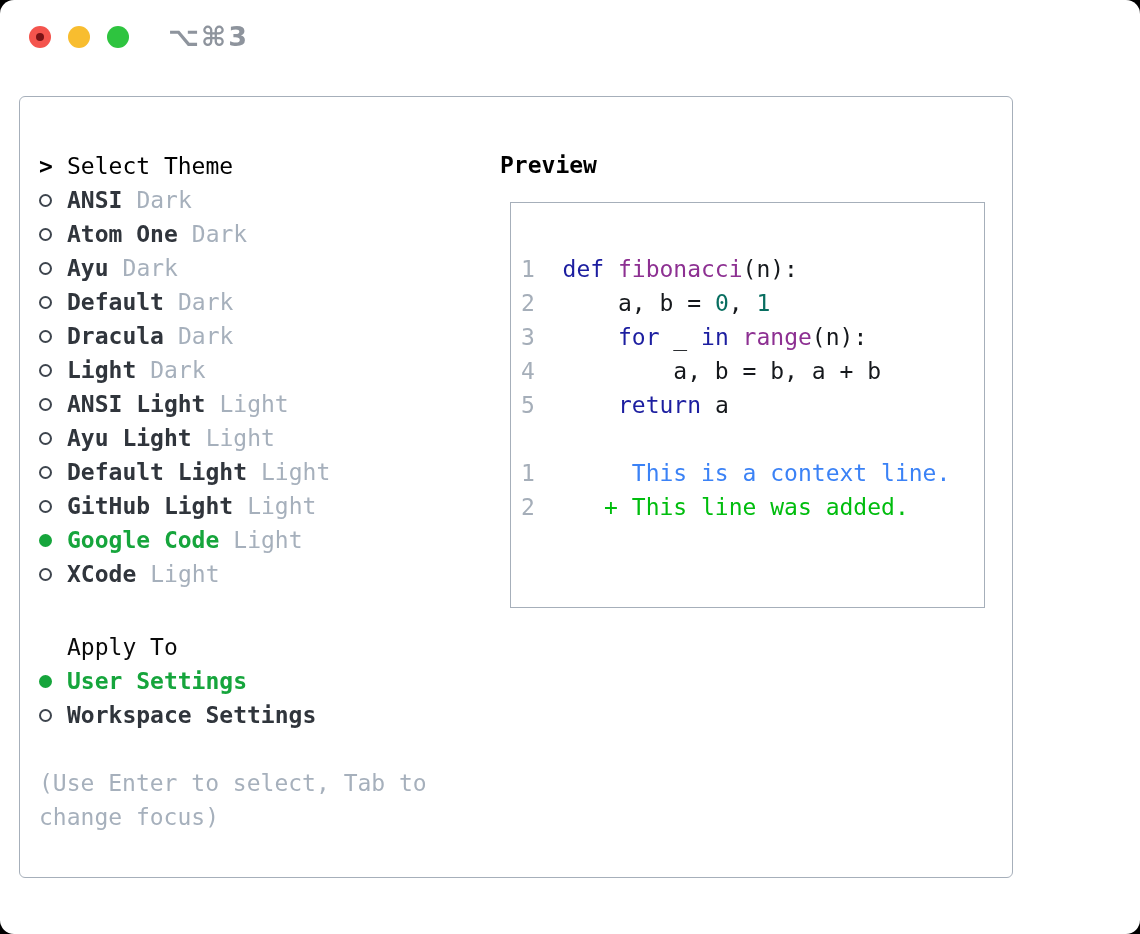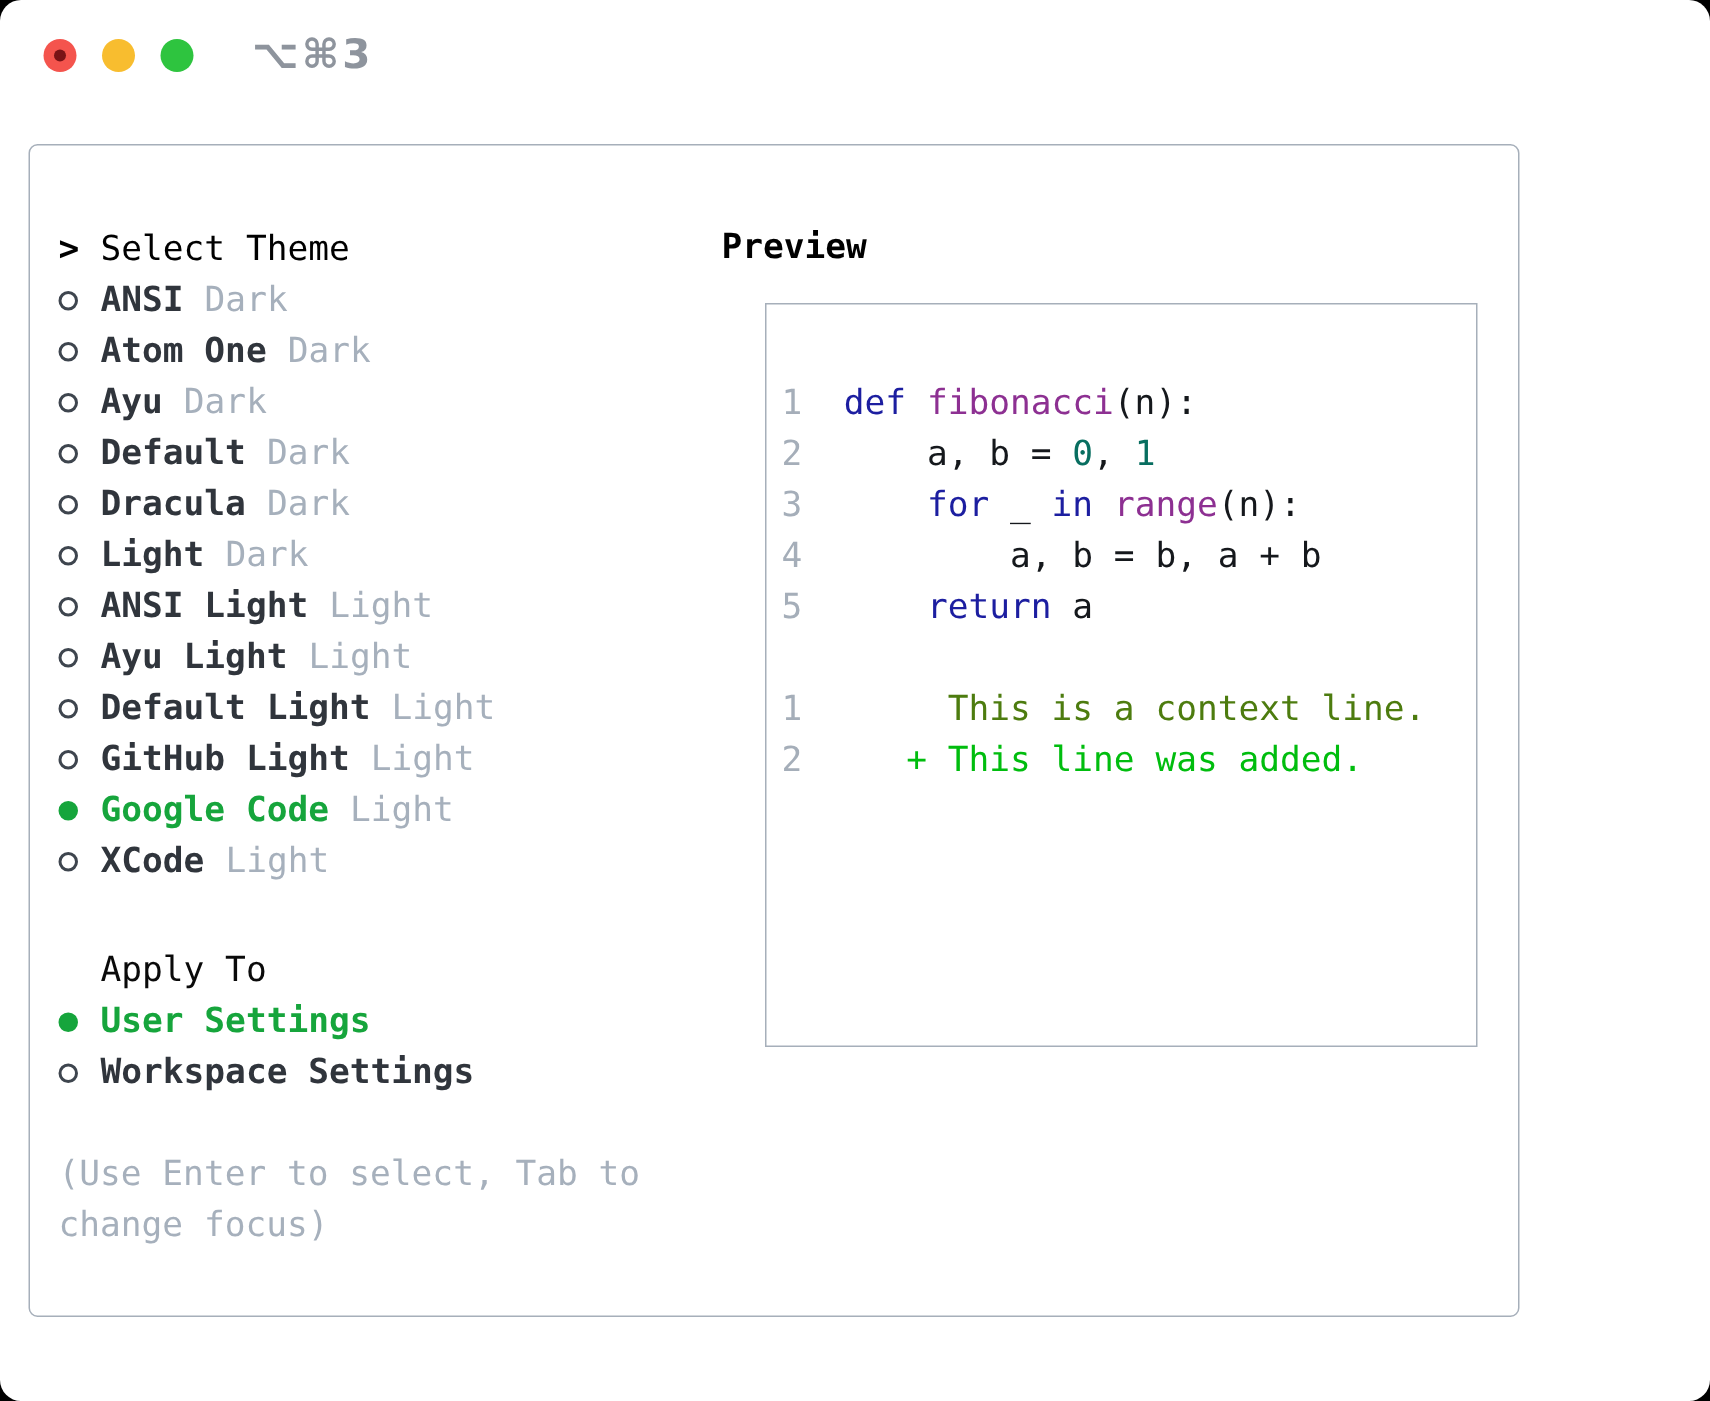--- a/index.html
+++ b/index.html
@@ -37,33 +37,33 @@
   }
   .radio.on { background:#16a53c; border-color:#16a53c; }
   .hdr { font-weight:normal; color:#000; }
   .theme-name { color:#30353c;font-weight:bold; }
   .variant { color:#a6b0bc; margin-left:14px; }
   .row.selected .theme-name { color:#16a53c; }
   .apply-block { margin-top:39px; }
   .apply-hdr { color:#0a0a0a; }
   .hint { margin-top:34px; color:#a6b0bc; line-height:34px; }
   
-  .preview-header { position:absolute; left:481px; top:152px; font-size:23px; font-weight:bold; color:#000; }
+  .preview-header { position:absolute; left:500px; top:152px; font-size:23px; font-weight:bold; color:#000; }
   .preview-box {
-    position:absolute; left:510px; top:202px; width:475px; height:496px;
+    position:absolute; left:510px; top:202px; width:475px; height:406px;
     border:1.5px solid #a6afba; background:#fff; box-sizing:border-box;
   }
   .code { position:absolute; left:10px; top:49px; font-size:23px; }
   .cl { height:34px; line-height:34px; white-space:pre; }
   .ln  { color:#a5aeb9; }
   .pln { color:#15181c; }
   .kwd { color:#1c1ea0; }
   .typ { color:#8d3092; }
   .lit { color:#086e60; }
-  .ctx { color:#4d7c0f; }
+  .ctx { color:#3b82f6; }
   .del { color:#c53b22; }
   .add { color:#00bd0e; }
 </style>
 </head>
 <body>
 
 <div class="window">
 
   <div class="titlebar">
     <div class="traffic">

